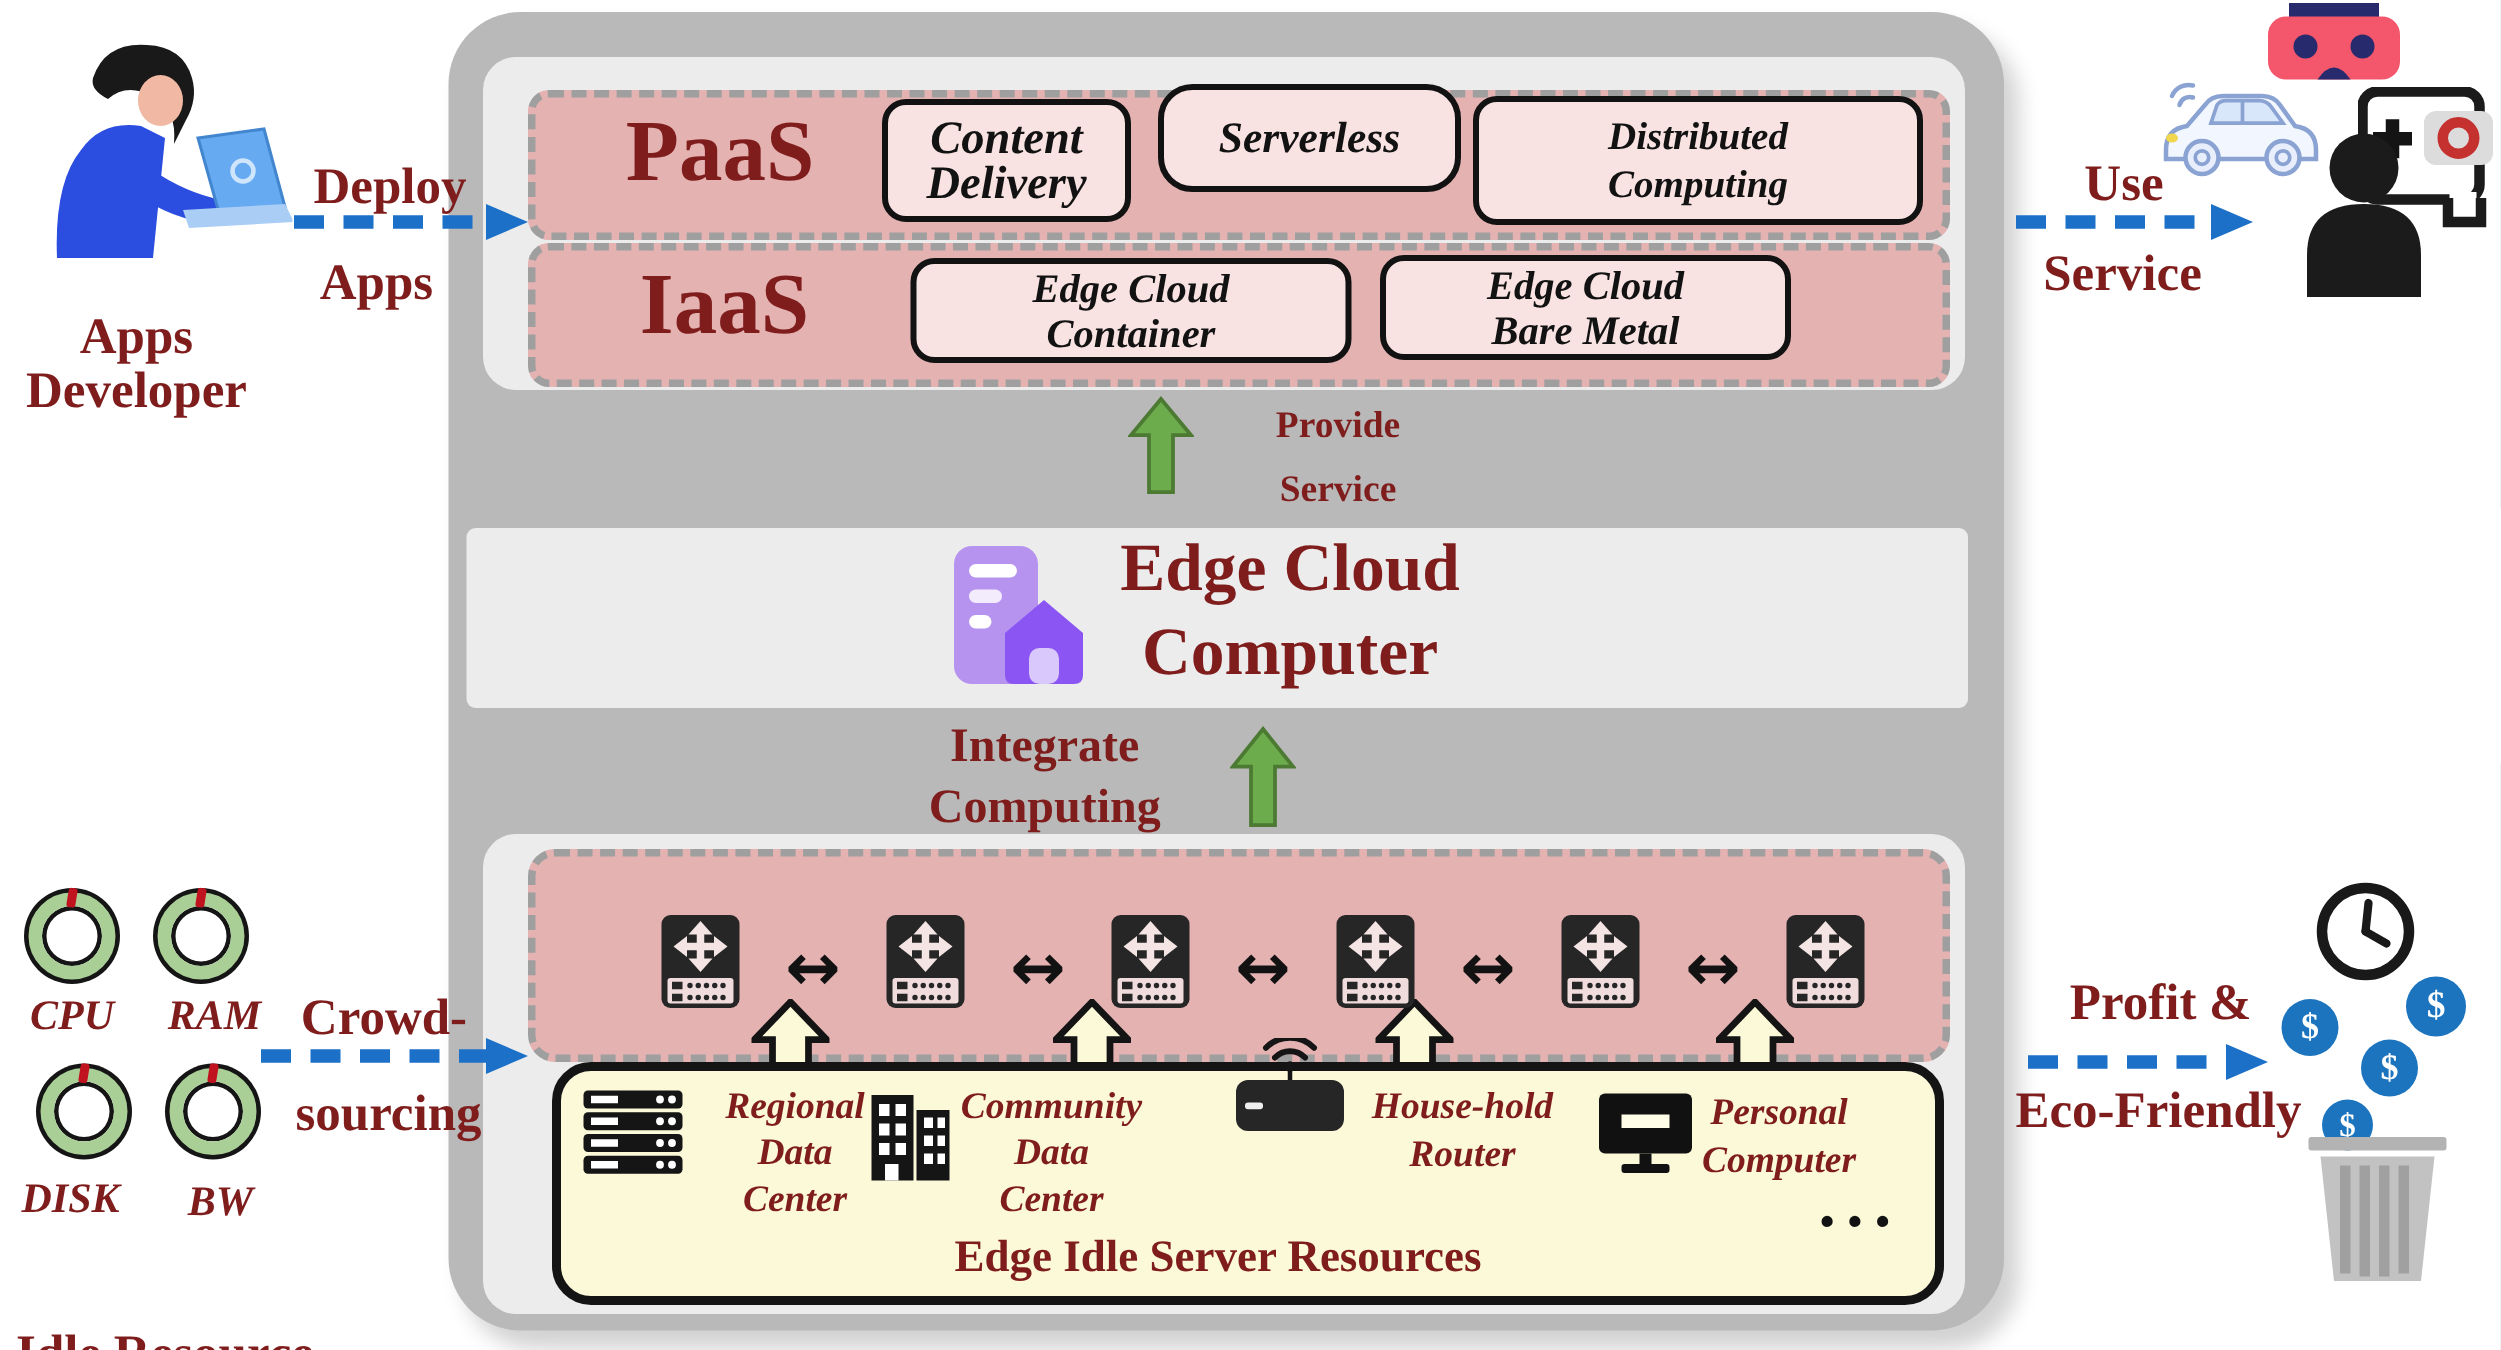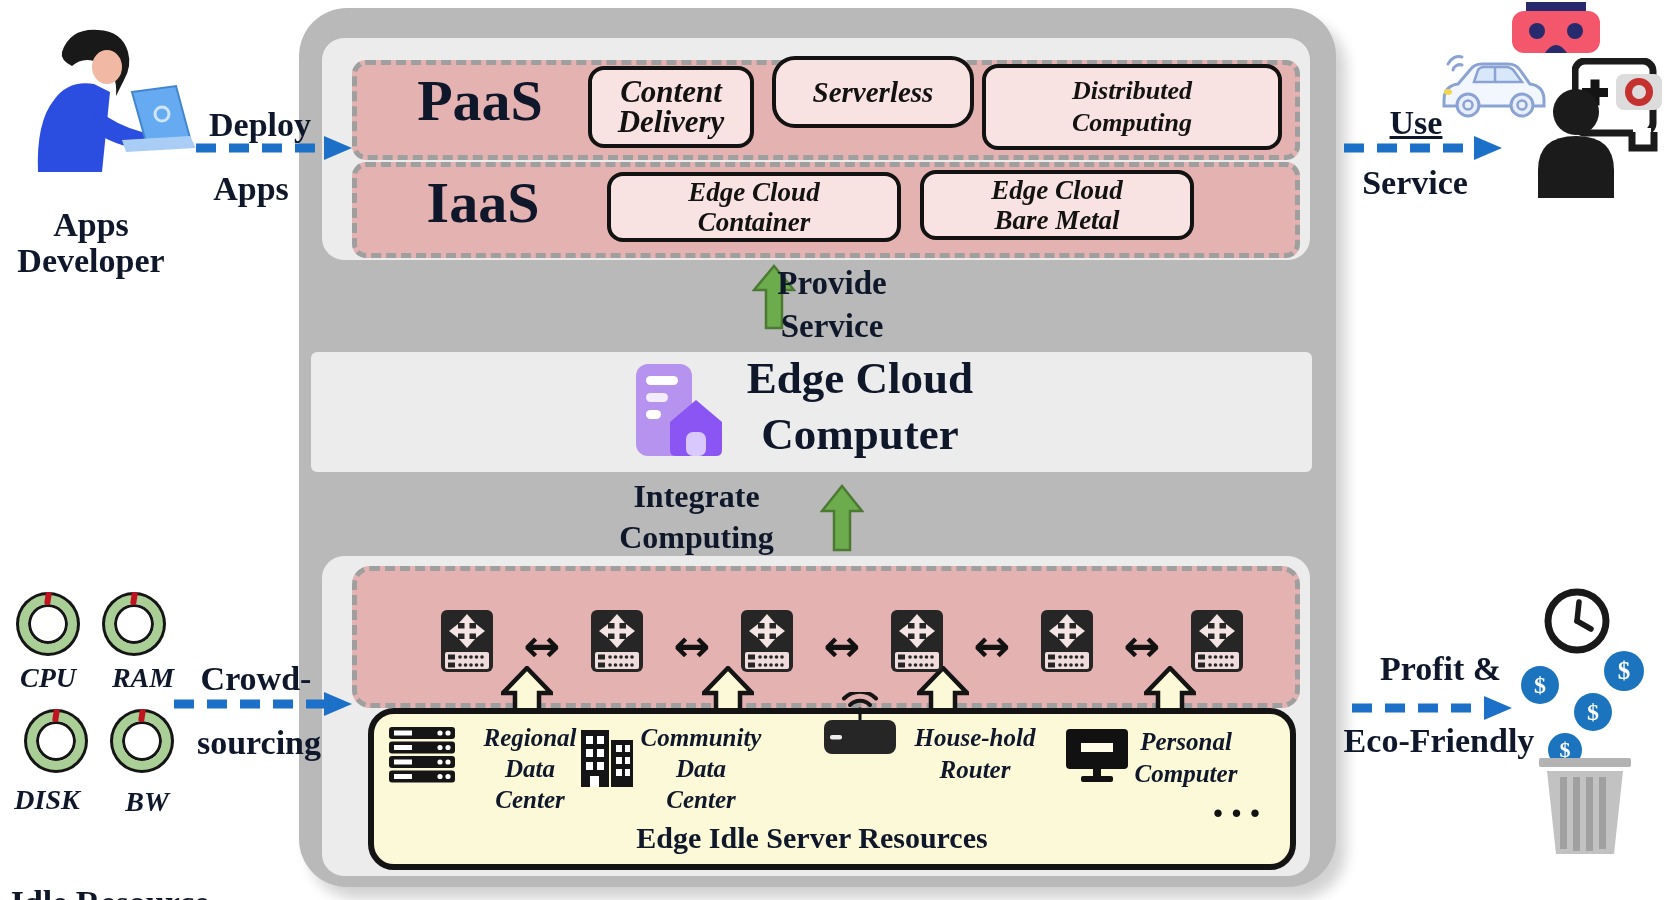--- a/index.html
+++ b/index.html
@@ -1,19 +1,19 @@
 <!DOCTYPE html>
 <html><head>
 <meta charset="utf-8">
 <style>
   html,body{margin:0;padding:0;background:#ffffff;}
   .stage{position:relative;width:1667px;height:900px;background:#ffffff;overflow:hidden;
          font-family:"Liberation Serif","DejaVu Serif",serif;color:#121212;}
   .abs{position:absolute;}
-  .sb{font-family:"Liberation Serif","DejaVu Serif",serif;font-weight:bold;color:#0f172a;}
+  .sb{font-family:"Liberation Serif","DejaVu Serif",serif;font-weight:bold;color:#7f1d1d;}
   .it{font-style:italic;}
   .ctr{text-align:center;}
   .lbl{font-size:34px;line-height:38px;}
   
   .outer{left:299px;top:8px;width:1037px;height:879px;background:#b9b9b9;border-radius:48px;
          box-shadow:10px 12px 14px rgba(0,0,0,0.18);}
   .panel{background:#ececec;border-radius:22px;}
   .prow{background:#e5b2b2;border:5px dashed #9f9f9f;border-radius:14px;}
   .svc{background:#f8e2e2;border:4px solid #121212;border-radius:16px;display:flex;flex-direction:column;
        align-items:center;justify-content:center;font-weight:bold;font-style:italic;text-align:center;}
@@ -60,21 +60,21 @@
   <div class="abs svc" style="left:920px;top:170px;width:266px;height:62px;font-size:27px;line-height:30px;">
     <div>Edge Cloud</div>
     <div>Bare Metal</div>
   </div>
 
   <div class="abs" style="left:752px;top:264px;">
     <svg width="44" height="66" viewBox="0 0 44 66">
         <polygon points="22,2 42,26 30,26 30,64 14,64 14,26 2,26" fill="#6dac4d" stroke="#4c7a33" stroke-width="2.5"></polygon>
       </svg>
   </div>
-  <div class="abs sb ctr" style="left:752px;top:262px;width:160px;font-size:33px;line-height:43px;">
+  <div class="abs sb ctr" style="left:812px;top:262px;width:160px;font-size:25px;line-height:43px;">
     <div>Provide</div>
     <div>Service</div>
   </div>
 
   <div class="abs" style="left:630px;top:360px;">
     <svg width="92" height="100" viewBox="0 0 92 100">
       <rect x="6" y="4" width="56" height="92" rx="12" fill="#b693ee"></rect>
       <rect x="16" y="16" width="32" height="9" rx="4.5" fill="#ffffff"></rect>
       <rect x="16" y="33" width="22" height="9" rx="4.5" fill="#f3ecfd"></rect>
       <rect x="16" y="50" width="15" height="9" rx="4.5" fill="#ffffff"></rect>
@@ -432,21 +432,21 @@
   <div class="abs sb ctr lbl" style="left:186px;top:660px;width:140px;">Crowd-</div>
   <div class="abs" style="left:172px;top:690px;">
     <svg width="182" height="28" viewBox="0 0 182 28">
         <line x1="2" y1="14" x2="154" y2="14" stroke="#1c70c8" stroke-width="9" stroke-dasharray="20 13"></line>
         <polygon points="152,2 180,14 152,26" fill="#1c70c8"></polygon>
       </svg>
   </div>
   <div class="abs sb ctr lbl" style="left:179px;top:724px;width:160px;">sourcing</div>
   <div class="abs sb ctr lbl" style="left:0px;top:884px;width:220px;">Idle Resource</div>
 
-  <div class="abs sb ctr lbl" style="left:1352px;top:104px;width:128px;text-decoration:underline;">Use</div>
+  <div class="abs sb ctr lbl" style="left:1352px;top:104px;width:128px;">Use</div>
   <div class="abs" style="left:1342px;top:134px;">
     <svg width="162" height="28" viewBox="0 0 162 28">
         <line x1="2" y1="14" x2="134" y2="14" stroke="#1c70c8" stroke-width="9" stroke-dasharray="20 13"></line>
         <polygon points="132,2 160,14 132,26" fill="#1c70c8"></polygon>
       </svg>
   </div>
   <div class="abs sb ctr lbl" style="left:1345px;top:164px;width:140px;">Service</div>
 
   <div class="abs" style="left:1438px;top:48px;">
     <svg width="112" height="74" viewBox="0 0 112 74">

